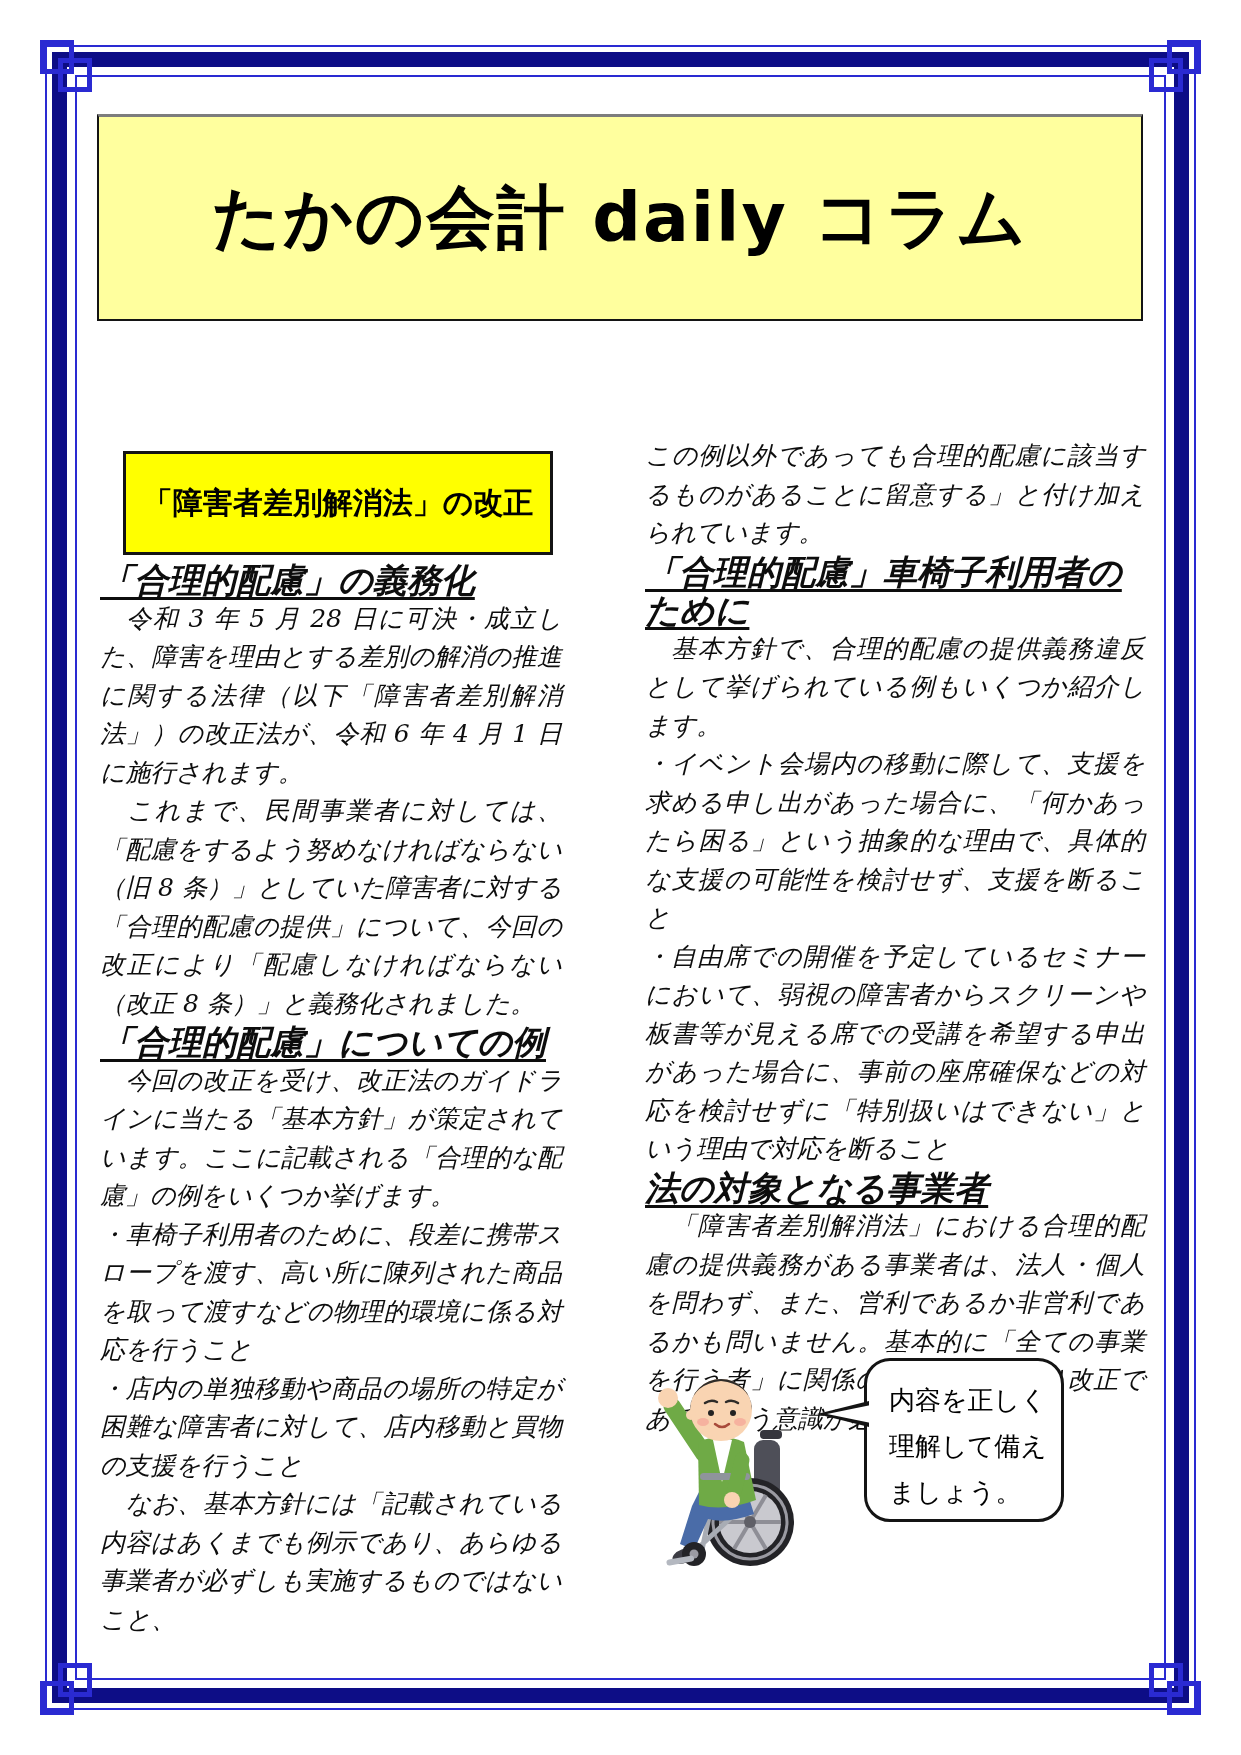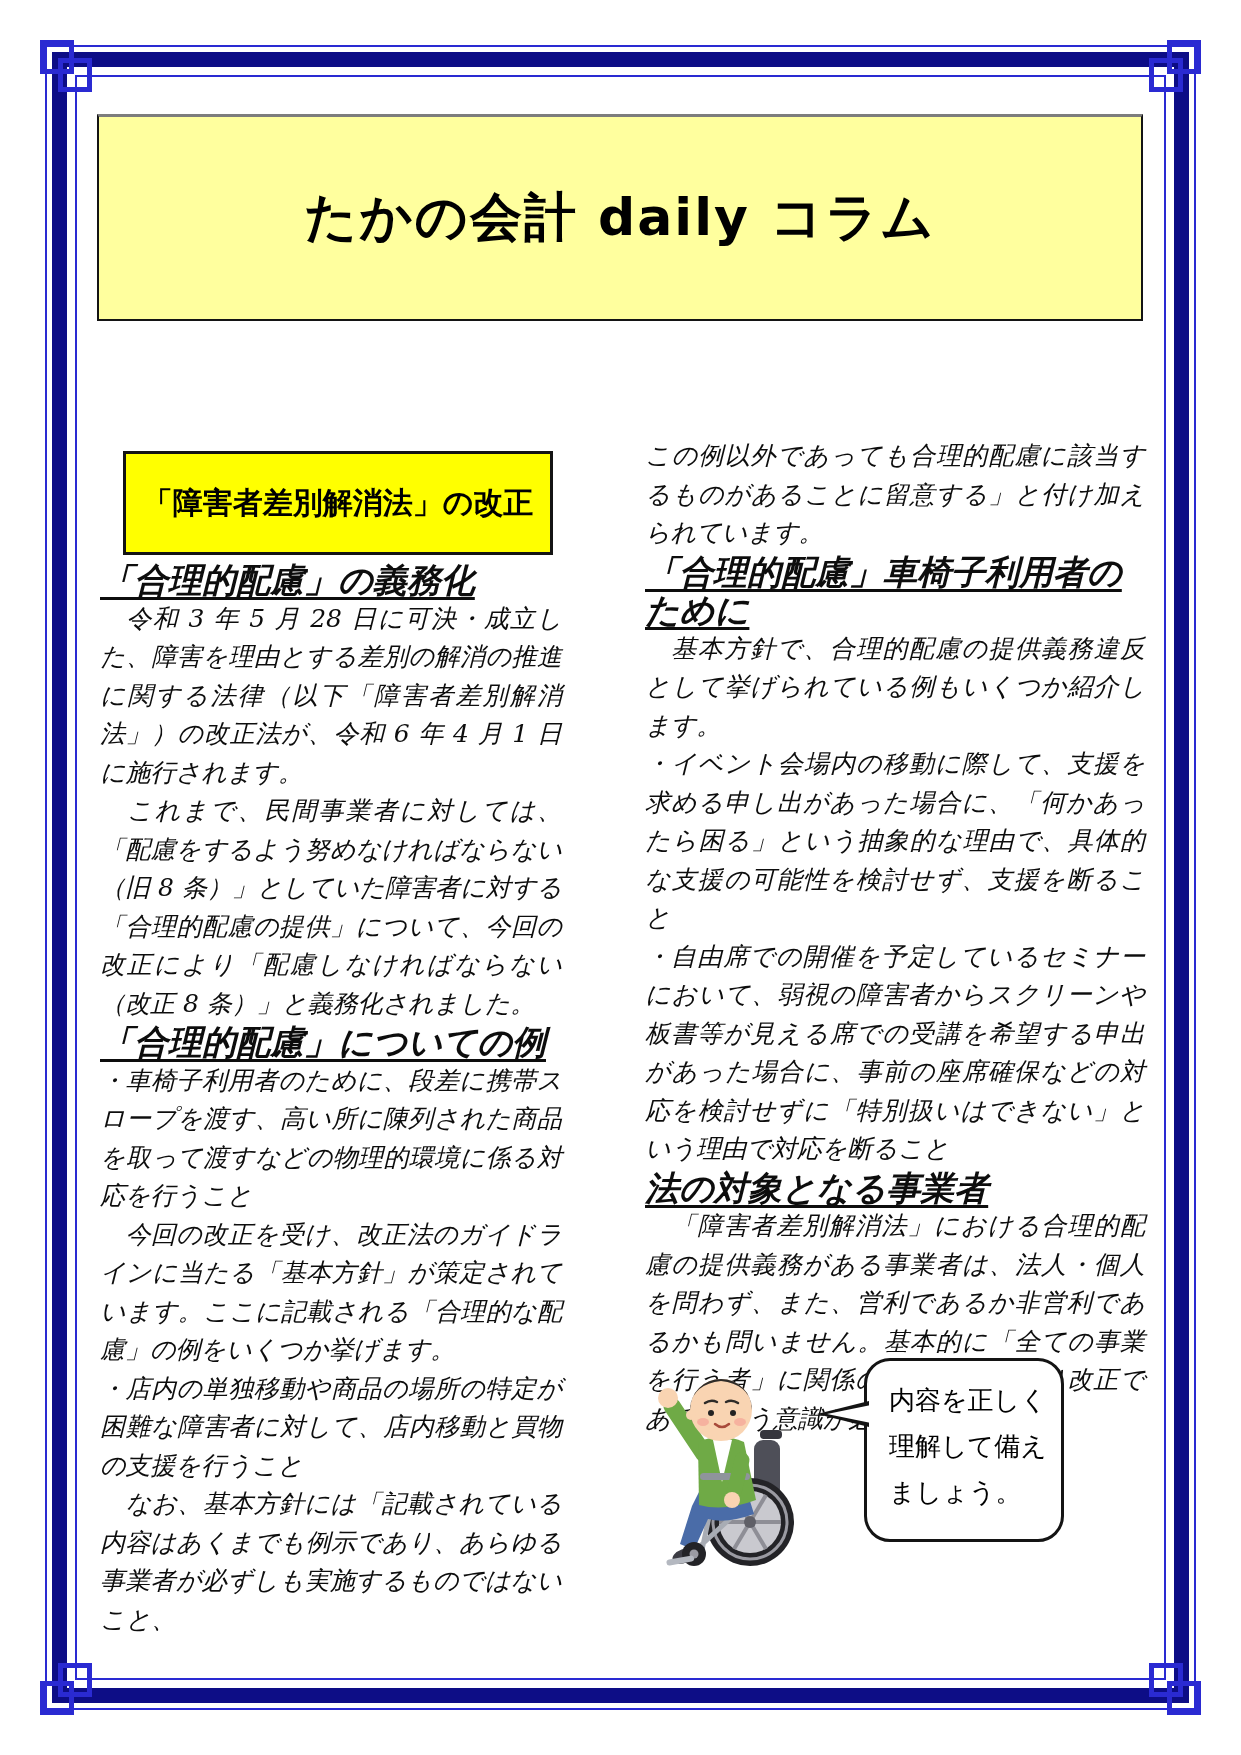--- a/index.html
+++ b/index.html
@@ -15,21 +15,21 @@
   .sq{position:absolute;width:24px;height:24px;border:5px solid #2a2ad2;pointer-events:none;}
   .sq.a1{left:40px;top:40px}.sq.a2{left:58px;top:58px}
   .sq.b1{right:40px;top:40px}.sq.b2{right:58px;top:58px}
   .sq.c1{left:40px;bottom:40px}.sq.c2{left:58px;bottom:58px}
   .sq.d1{right:40px;bottom:40px}.sq.d2{right:58px;bottom:58px}
 
   
   .masthead{position:absolute;left:97px;top:114px;width:1046px;background:#ffff9e;
             border:2px solid #141414;border-top:3px solid #7d7d7d;box-sizing:border-box;}
   .m-title{height:202px;display:flex;align-items:center;justify-content:center;
-           font-family:"DejaVu Sans",sans-serif;font-weight:600;font-size:52px;
+           font-family:"DejaVu Sans",sans-serif;font-weight:600;font-size:68px;
            letter-spacing:2px;color:#000;white-space:nowrap;}
   .m-info{display:flex;border-top:2px solid #141414;height:112px;box-sizing:border-box;}
   .m-date{width:325px;border-right:2px solid #141414;display:flex;align-items:center;
           justify-content:center;font-size:28px;color:#000;box-sizing:border-box;}
   .m-addr{flex:1;padding:6px 12px 4px 32px;color:#1d4f66;
           font-family:"DejaVu Sans",sans-serif;font-size:23px;box-sizing:border-box;}
   .m-addr .row1{line-height:34px;white-space:nowrap;}
   .m-addr .row2{line-height:34px;display:flex;align-items:baseline;white-space:nowrap;}
   .m-addr .row2 .tel{font-family:"DejaVu Sans Mono",monospace;margin-left:58px;}
   .m-addr .row3{line-height:34px;text-align:right;font-family:"DejaVu Sans Mono",monospace;padding-right:4px;}
@@ -43,21 +43,21 @@
   
   .col{position:absolute;font-size:25px;line-height:38.5px;text-align:justify;color:#0d0d0d;font-style:italic;}
   .col-left{left:100px;top:561px;width:462px;}
   .col-right{left:645px;top:437px;width:500px;}
   .col .h{font-family:"DejaVu Sans",sans-serif;font-weight:700;font-size:34px;
           text-decoration:underline;text-underline-offset:5px;text-align:left;}
   .col .p{margin:0;}
 
   
   .bubble{position:absolute;left:864px;top:1358px;width:160px;background:#fff;
-          border:3px solid #141414;border-radius:26px;padding:16px 12px 24px 22px;
+          border:3px solid #141414;border-radius:26px;padding:16px 12px 4px 22px;
           font-family:"DejaVu Sans",sans-serif;font-size:26px;line-height:46px;color:#000;}
   .bubble:before{content:"";position:absolute;left:-50px;top:40px;border-style:solid;
           border-width:13px 52px 13px 0;border-color:transparent #141414 transparent transparent;}
   .bubble:after{content:"";position:absolute;left:-40px;top:44px;border-style:solid;
           border-width:9px 44px 9px 0;border-color:transparent #ffffff transparent transparent;}
 
   
   .illust{position:absolute;left:642px;top:1372px;width:165px;height:200px;}
   .illust svg{width:100%;height:100%;display:block;}
 </style>
@@ -86,22 +86,22 @@
 
   <div class="headline">
     <span>「障害者差別解消法」の改正</span>
   </div>
 
   <div class="col col-left">
     <div class="h">「合理的配慮」の義務化</div>
     <div class="p">　令和 3 年 5 月 28 日に可決・成立した、障害を理由とする差別の解消の推進に関する法律（以下「障害者差別解消法」）の改正法が、令和 6 年 4 月 1 日に施行されます。</div>
     <div class="p">　これまで、民間事業者に対しては、「配慮をするよう努めなければならない（旧 8 条）」としていた障害者に対する「合理的配慮の提供」について、今回の改正により「配慮しなければならない（改正 8 条）」と義務化されました。</div>
     <div class="h">「合理的配慮」についての例</div>
+    <div class="p">　今回の改正を受け、改正法のガイドラインに当たる「基本方針」が策定されています。ここに記載される「合理的な配慮」の例をいくつか挙げます。</div>
     <div class="p">・車椅子利用者のために、段差に携帯スロープを渡す、高い所に陳列された商品を取って渡すなどの物理的環境に係る対応を行うこと</div>
-    <div class="p">　今回の改正を受け、改正法のガイドラインに当たる「基本方針」が策定されています。ここに記載される「合理的な配慮」の例をいくつか挙げます。</div>
     <div class="p">・店内の単独移動や商品の場所の特定が困難な障害者に対して、店内移動と買物の支援を行うこと</div>
     <div class="p">　なお、基本方針には「記載されている内容はあくまでも例示であり、あらゆる事業者が必ずしも実施するものではないこと、</div>
   </div>
 
   <div class="col col-right">
     <div class="p">この例以外であっても合理的配慮に該当するものがあることに留意する」と付け加えられています。</div>
     <div class="h">「合理的配慮」車椅子利用者のために</div>
     <div class="p">　基本方針で、合理的配慮の提供義務違反として挙げられている例もいくつか紹介します。</div>
     <div class="p">・イベント会場内の移動に際して、支援を求める申し出があった場合に、「何かあったら困る」という抽象的な理由で、具体的な支援の可能性を検討せず、支援を断ること</div>
     <div class="p">・自由席での開催を予定しているセミナーにおいて、弱視の障害者からスクリーンや板書等が見える席での受講を希望する申出があった場合に、事前の座席確保などの対応を検討せずに「特別扱いはできない」という理由で対応を断ること</div>

